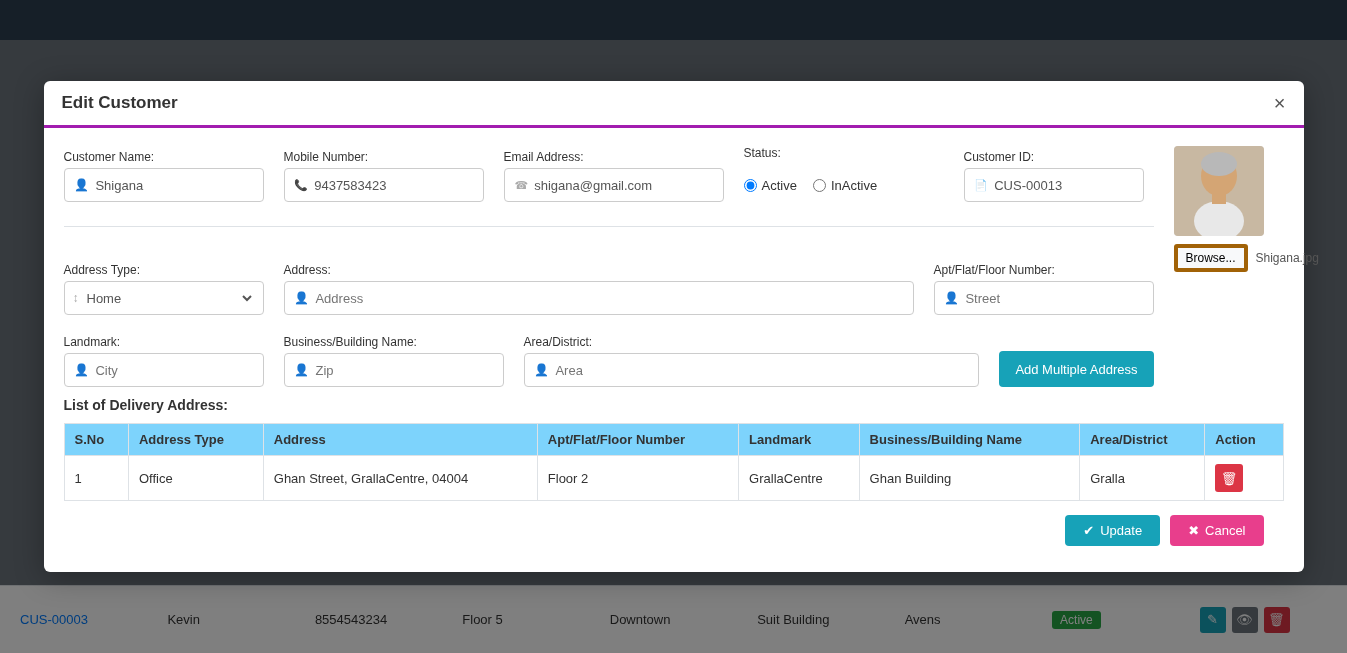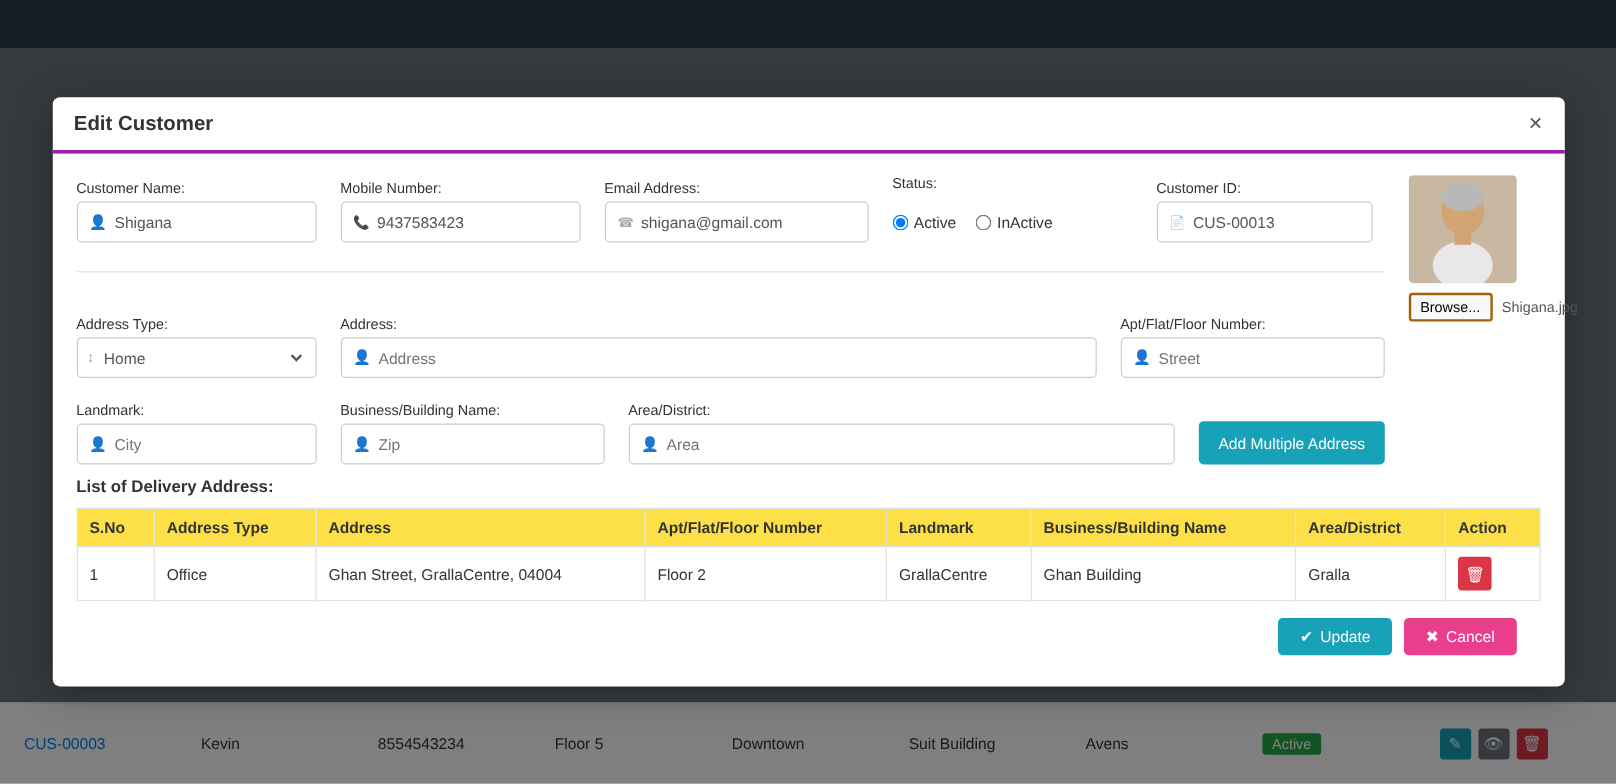--- a/index.html
+++ b/index.html
@@ -228,21 +228,21 @@
     }
     .browse-row {
       display: flex;
       align-items: center;
       gap: 8px;
       font-size: 12px;
       color: #555;
     }
     .browse-btn {
       background: #f8f9fa;
-      border: 2px solid #a16207;
+      border: 4px solid #a16207;
       border-radius: 3px;
       padding: 3px 8px;
       cursor: pointer;
       font-size: 12px;
     }
 
     
     .btn-teal {
       background: #17a2b8;
       color: #fff;
@@ -262,21 +262,21 @@
       color: #333;
       margin-bottom: 10px;
     }
 
     .address-table {
       width: 100%;
       border-collapse: collapse;
       font-size: 13px;
     }
     .address-table th {
-      background: #fde047;
+      background: #7dd3fc;
       border: 1px solid #dee2e6;
       padding: 8px 10px;
       text-align: left;
       font-weight: 600;
       color: #333;
     }
     .address-table td {
       border: 1px solid #dee2e6;
       padding: 8px 10px;
       color: #333;

